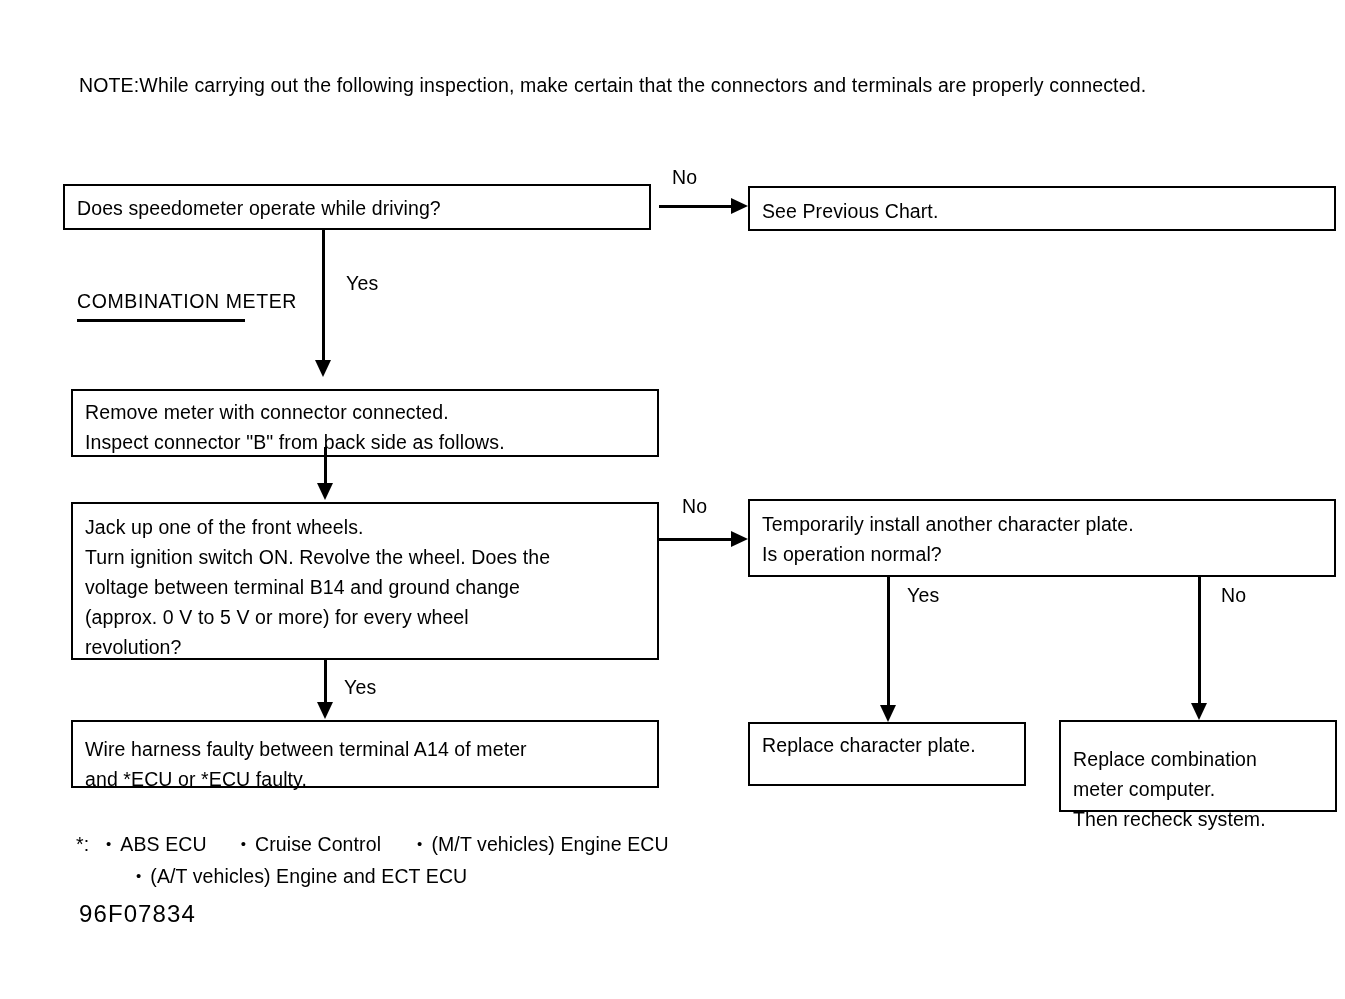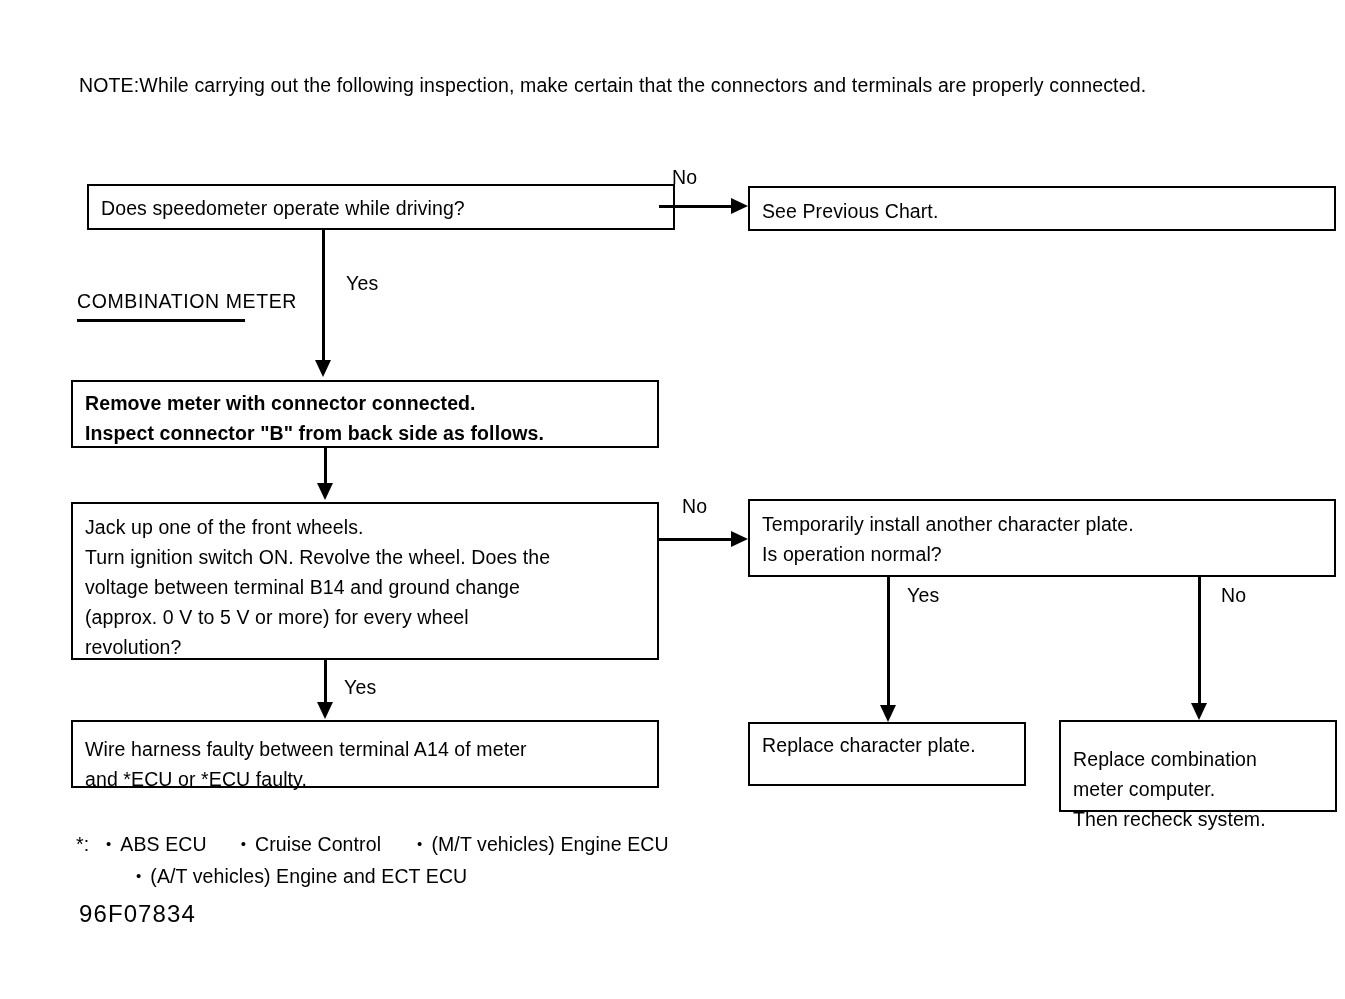--- a/index.html
+++ b/index.html
@@ -41,23 +41,23 @@
     border: 2.5px solid #000000;
     background: #ffffff;
     padding: 7px 11px 7px 12px;
     font-size: 19.5px;
     line-height: 30px;
     letter-spacing: 0.1px;
   }
   .box .line { display: block; white-space: nowrap; }
 
   
-  .box-q1        { left: 56px;   top: 184px; width: 588px; height: 46px; }
+  .box-q1        { left: 32px;   top: 184px; width: 588px; height: 46px; }
   .box-prev      { left: 717px;  top: 186px; width: 588px; height: 45px; padding-top: 8px; }
-  .box-remove    { left: 40px;   top: 380px; width: 588px; height: 68px; padding-top: 6px; font-weight: bold; }
+  .box-remove    { left: 40px;   top: 389px; width: 588px; height: 68px; padding-top: 6px; }
   .box-jack      { left: 40px;   top: 502px; width: 588px; height: 158px; padding-top: 8px; }
   .box-temp      { left: 717px;  top: 499px; width: 588px; height: 78px; padding-top: 8px; }
   .box-wire      { left: 40px;   top: 720px; width: 588px; height: 68px; padding-top: 12px; }
   .box-replplate { left: 717px;  top: 722px; width: 278px; height: 64px; padding-top: 6px; }
   .box-replmeter { left: 1028px; top: 720px; width: 278px; height: 92px; padding-top: 22px; }
 
   
   .section-head {
     left: 46px;
     top: 286px;

